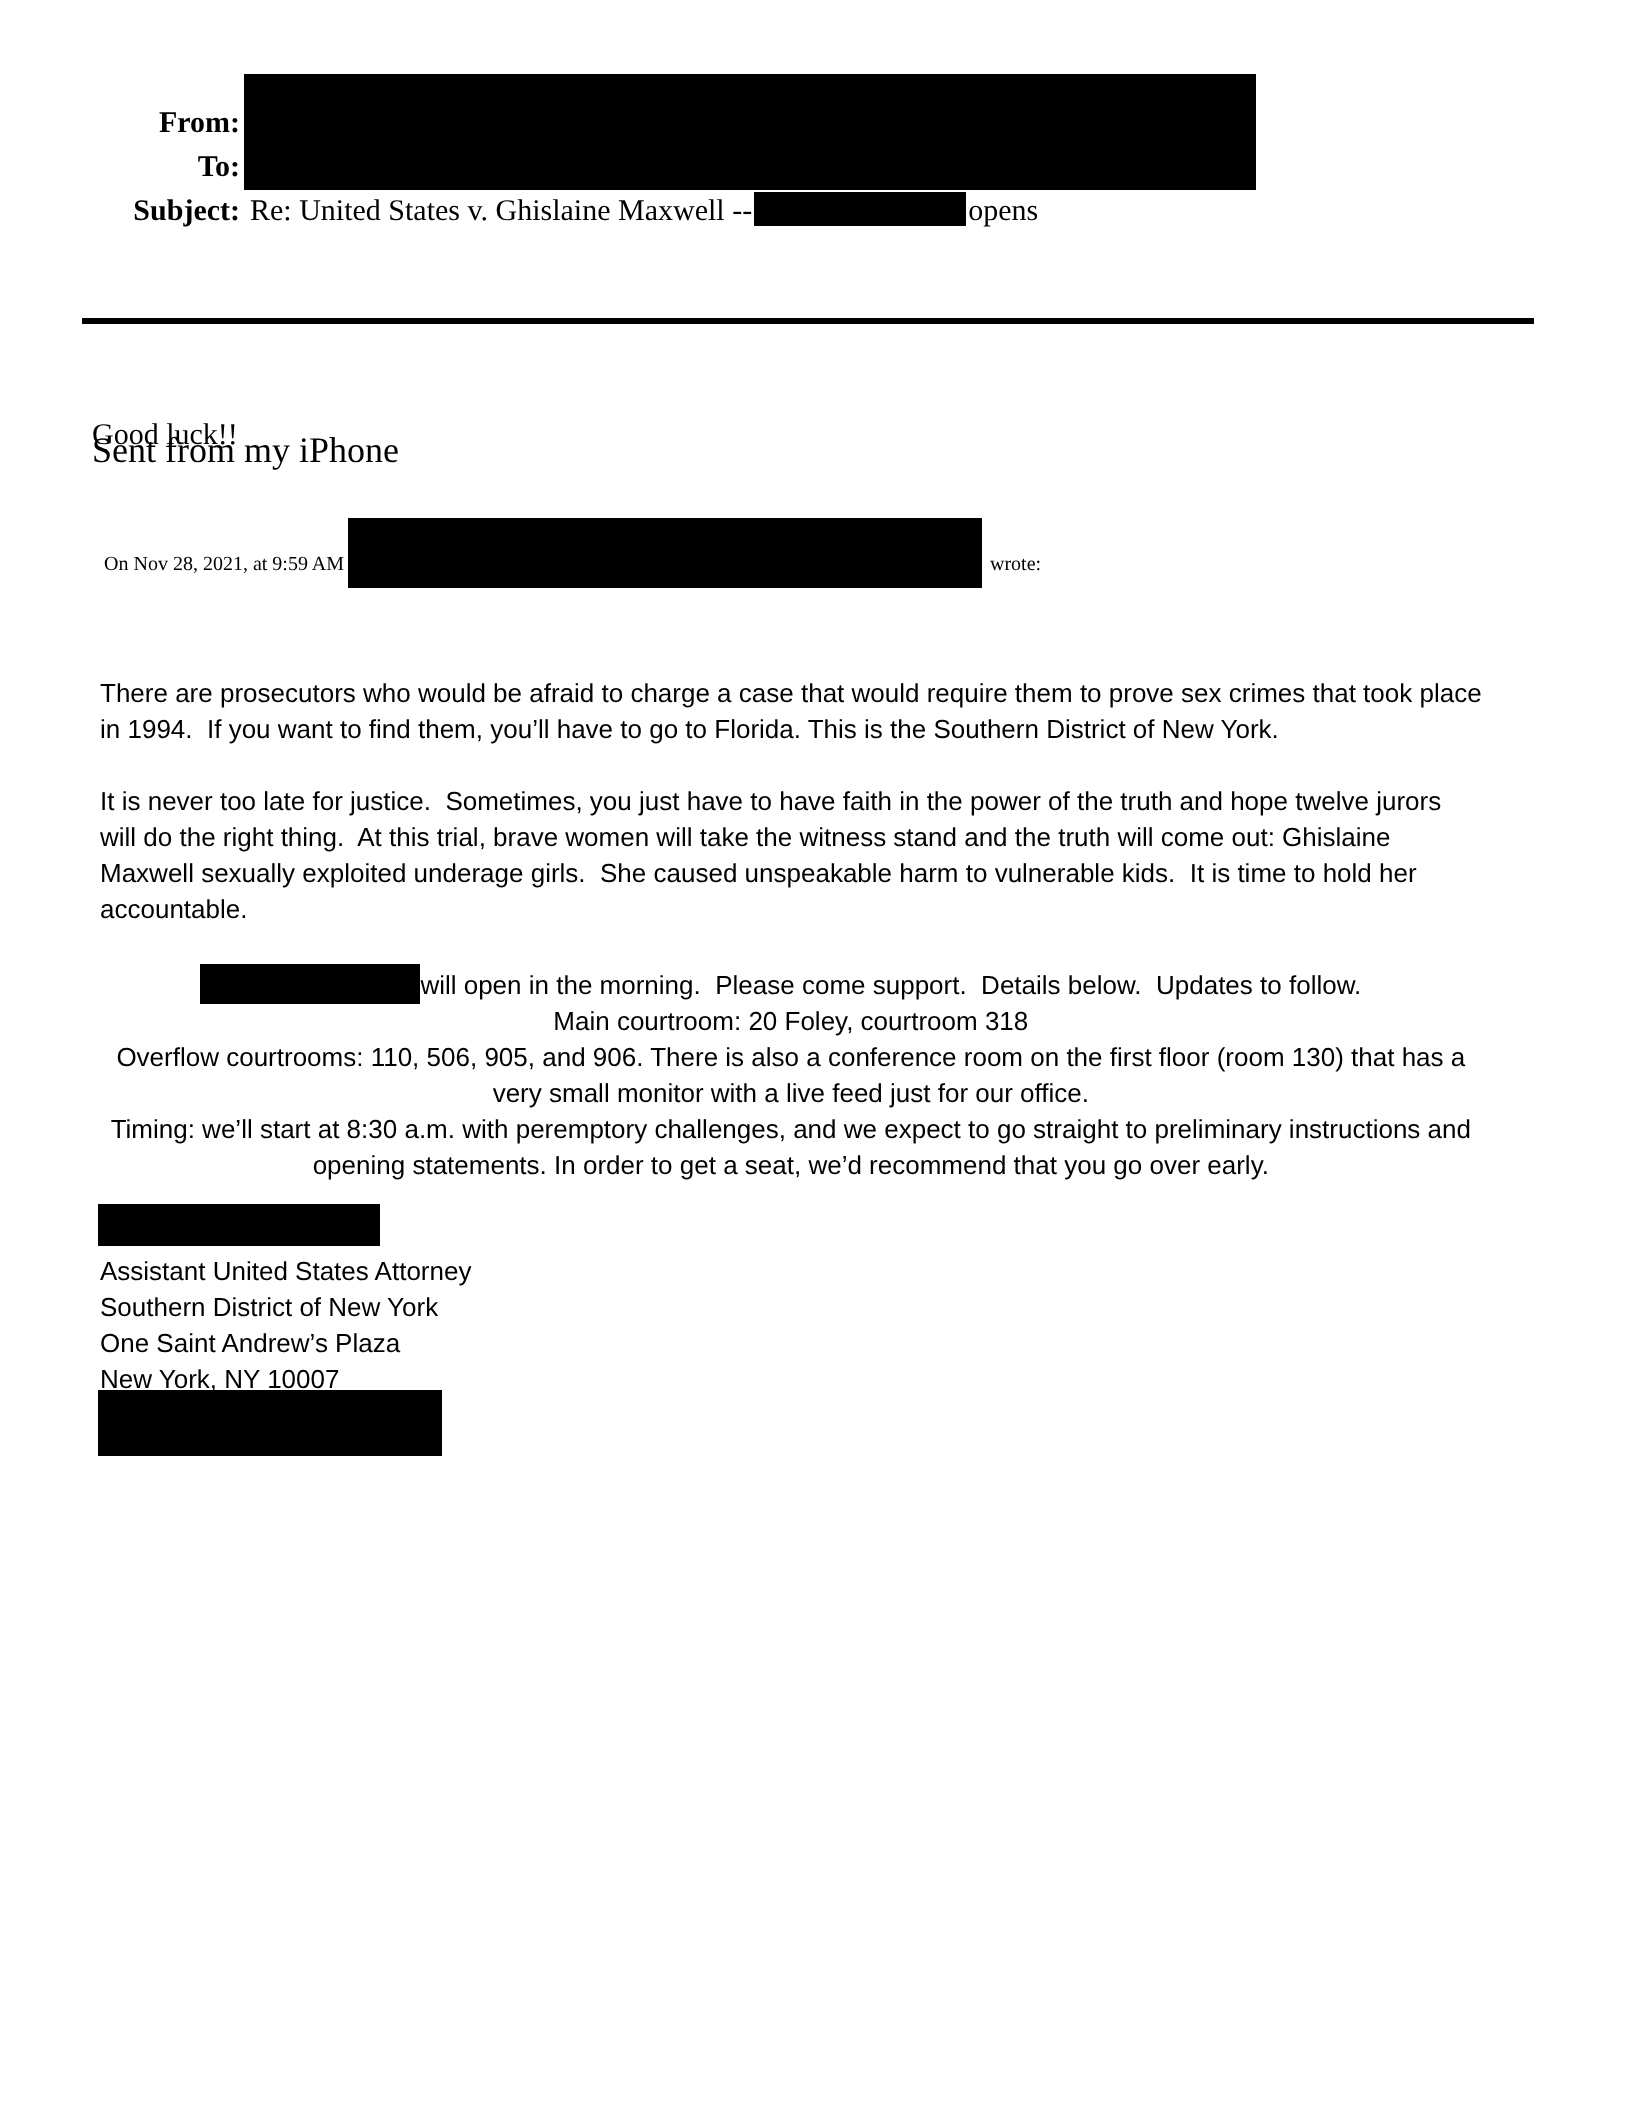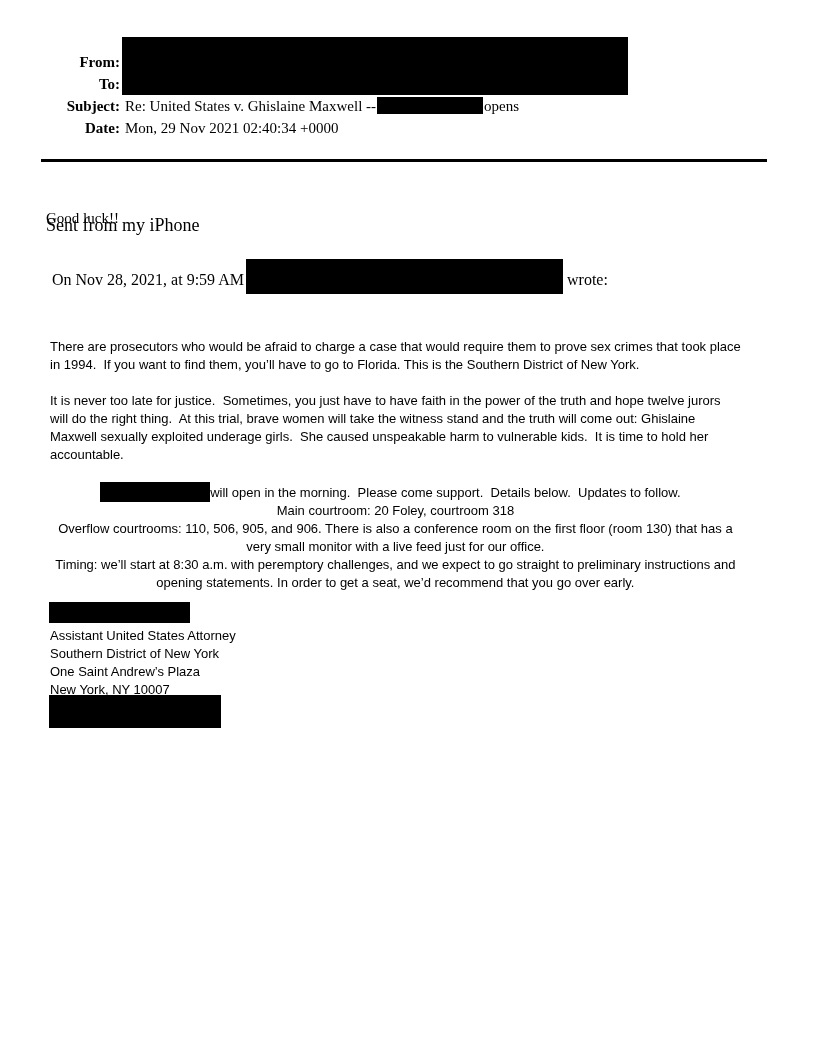--- a/index.html
+++ b/index.html
@@ -21,21 +21,21 @@
   .hlabel { flex: 0 0 120px; width: 120px; text-align: right; font-weight: bold; white-space: pre; }
   .hvalue { margin-left: 5px; white-space: pre; }
   .fromto-redaction { position: absolute; left: 122px; top: 37px; width: 506px; height: 58px; }
   .subject-inline-redaction { display: inline-block; width: 106px; height: 17px; vertical-align: -3px; margin: 0 1px; }
 
   .rule { position: absolute; top: 159px; left: 41px; width: 726px; height: 3px; background: #000000; }
 
   
   .greeting  { position: absolute; top: 182px; left: 46px; font-size: 15px; margin-top: 28px; }
   .sentfrom  { position: absolute; top: 215px; left: 46px; font-size: 18px; }
-  .attribution { position: absolute; top: 259px; left: 52px; font-size: 16px; line-height: 38px; white-space: pre; }
+  .attribution { position: absolute; top: 259px; left: 52px; font-size: 10px; line-height: 38px; white-space: pre; }
   .attr-redaction { display: inline-block; width: 317px; height: 35px; vertical-align: -9px; margin: 0 4px 0 2px; }
 
   
   .body-block {
     position: absolute; top: 338px; left: 50px;
     font-family: "Liberation Sans", sans-serif;
     font-size: 13px; line-height: 18px;
   }
   .para { margin: 0 16px 18px 0; }
   .para:last-child { margin-bottom: 0; text-align: center; }
@@ -62,24 +62,20 @@
       <span class="hlabel">From:</span>
       <span class="hvalue"></span>
     </div>
     <div class="hrow">
       <span class="hlabel">To:</span>
       <span class="hvalue"></span>
     </div>
     <div class="hrow">
       <span class="hlabel">Subject:</span>
       <span class="hvalue"><span>Re: United States v. Ghislaine Maxwell --</span><span class="redaction subject-inline-redaction"></span><span>opens</span></span>
-    </div>
-    <div class="hrow">
-      <span class="hlabel">Date:</span>
-      <span class="hvalue">Mon, 29 Nov 2021 02:40:34 +0000</span>
     </div>
   </div>
   <div class="redaction fromto-redaction"></div>
 
   <div class="rule"></div>
 
   <div class="greeting">Good luck!!</div>
   <div class="sentfrom">Sent from my iPhone</div>
   <div class="attribution"><span>On Nov 28, 2021, at 9:59 AM</span><span class="redaction attr-redaction"></span><span>wrote:</span></div>
 

